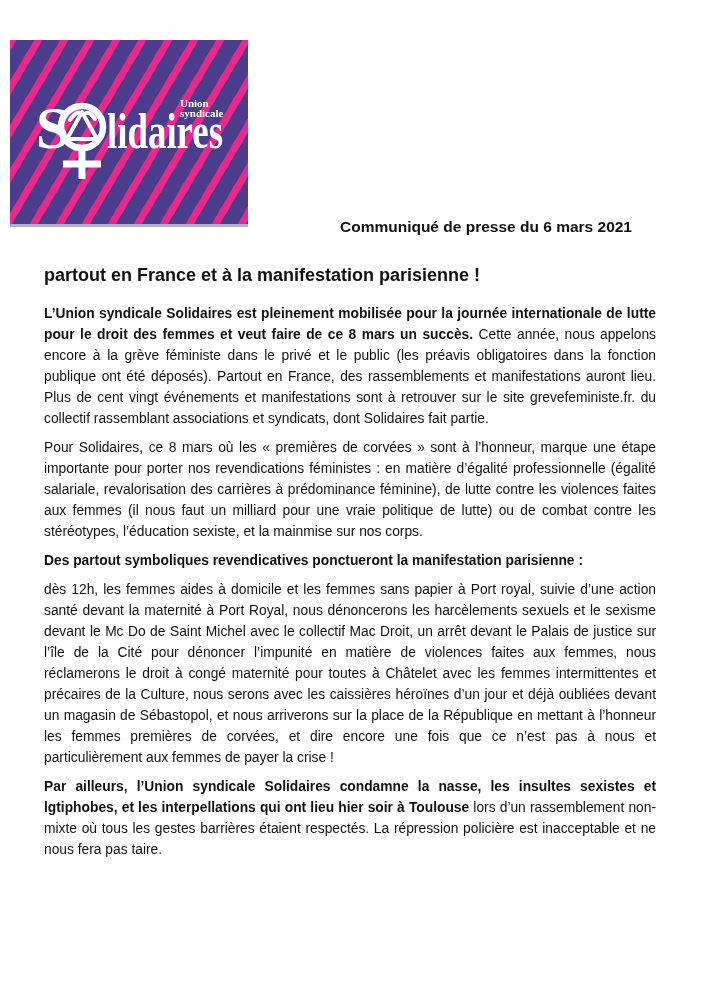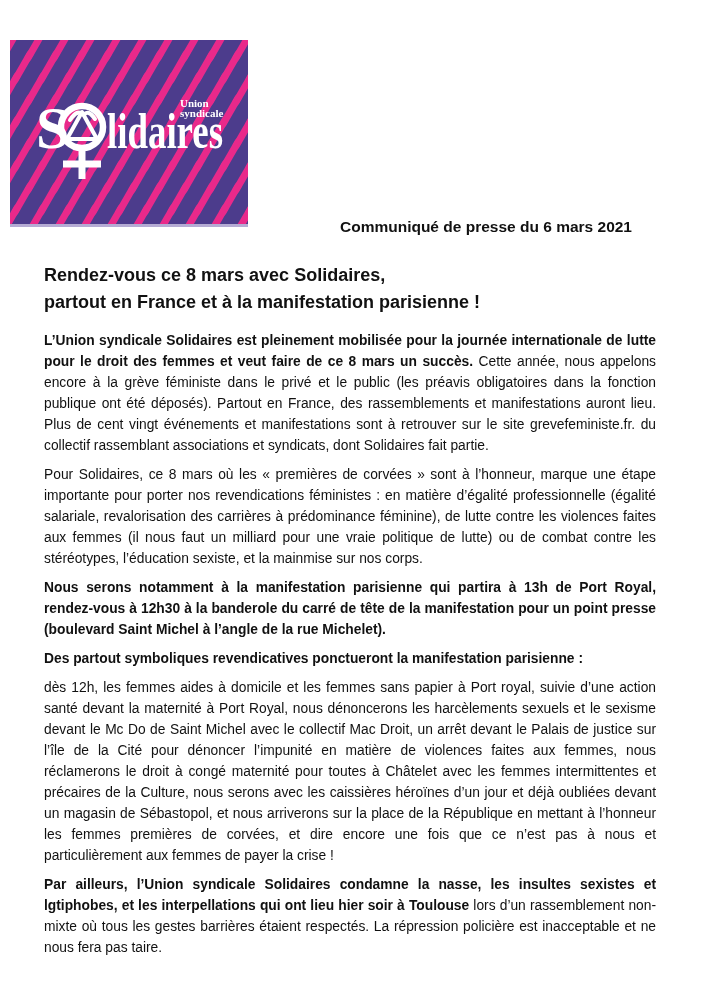--- a/index.html
+++ b/index.html
@@ -87,29 +87,27 @@
     </g>
 
     <text x="97" y="108" font-size="50" textLength="116" lengthAdjust="spacingAndGlyphs">lidaires</text>
   </svg>
 
   <div class="press-line">Communiqué de presse du 6 mars 2021</div>
 
   <div class="content">
 
     <h1 class="title">
-      <div>Rendez-vous ce 8 mars avec Solidaires,</div>
       <div>partout en France et à la manifestation parisienne !</div>
     </h1>
 
     <p><span class="b">L’Union syndicale Solidaires est pleinement mobilisée pour la journée internationale de lutte pour le droit des femmes et veut faire de ce 8 mars un succès.</span><span> Cette année, nous appelons encore à la grève féministe dans le privé et le public (les préavis obligatoires dans la fonction publique ont été déposés). Partout en France, des rassemblements et manifestations auront lieu. Plus de cent vingt événements et manifestations sont à retrouver sur le site grevefeministe.fr. du collectif rassemblant associations et syndicats, dont Solidaires fait partie.</span></p>
 
     <p>Pour Solidaires, ce 8 mars où les « premières de corvées » sont à l’honneur, marque une étape importante pour porter nos revendications féministes : en matière d’égalité professionnelle (égalité salariale, revalorisation des carrières à prédominance féminine), de lutte contre les violences faites aux femmes (il nous faut un milliard pour une vraie politique de lutte) ou de combat contre les stéréotypes, l’éducation sexiste, et la mainmise sur nos corps.</p>
 
-    <p class="b">Nous serons notamment à la manifestation parisienne qui partira à 13h de Port Royal, rendez-vous à 12h30 à la banderole du carré de tête de la manifestation pour un point presse (boulevard Saint Michel à l’angle de la rue Michelet).</p>
 
     <p class="b">Des partout symboliques revendicatives ponctueront la manifestation parisienne :</p>
 
     <p>dès 12h, les femmes aides à domicile et les femmes sans papier à Port royal, suivie d’une action santé devant la maternité à Port Royal, nous dénoncerons les harcèlements sexuels et le sexisme devant le Mc Do de Saint Michel avec le collectif Mac Droit, un arrêt devant le Palais de justice sur l’île de la Cité pour dénoncer l’impunité en matière de violences faites aux femmes, nous réclamerons le droit à congé maternité pour toutes à Châtelet avec les femmes intermittentes et précaires de la Culture, nous serons avec les caissières héroïnes d’un jour et déjà oubliées devant un magasin de Sébastopol, et nous arriverons sur la place de la République en mettant à l’honneur les femmes premières de corvées, et dire encore une fois que ce n’est pas à nous et particulièrement aux femmes de payer la crise !</p>
 
     <p><span class="b">Par ailleurs, l’Union syndicale Solidaires condamne la nasse, les insultes sexistes et lgtiphobes, et les interpellations qui ont lieu hier soir à Toulouse</span><span> lors d’un rassemblement non-mixte où tous les gestes barrières étaient respectés. La répression policière est inacceptable et ne nous fera pas taire.</span></p>
 
   </div>
 </div>
 

